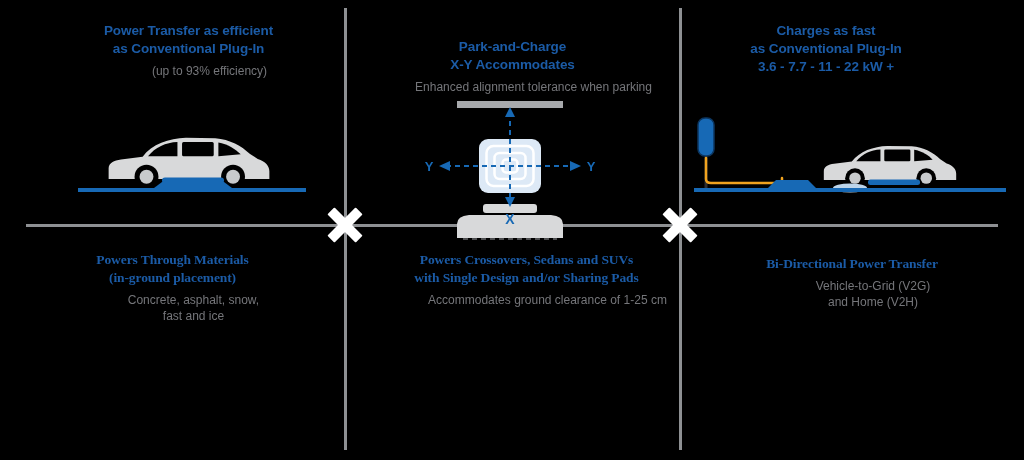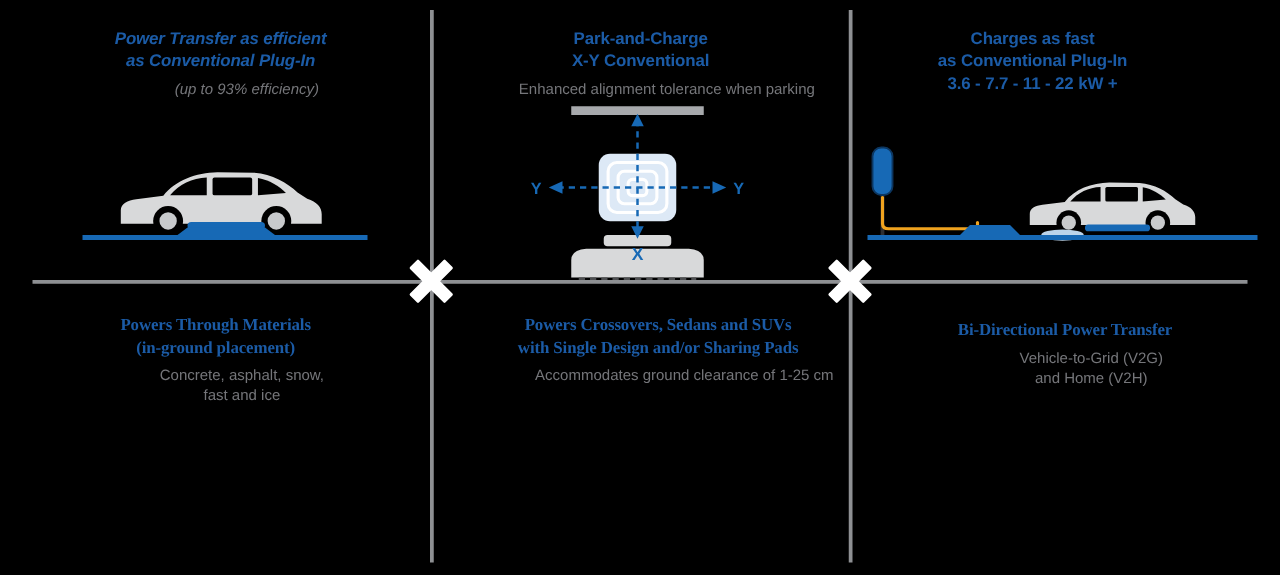--- a/index.html
+++ b/index.html
@@ -9,22 +9,22 @@
   #div-v1{left:344px;top:8px;width:3px;height:442px;}
   #div-v2{left:679px;top:8px;width:3px;height:442px;}
   #div-h{left:26px;top:224px;width:972px;height:3px;}
   .xmark{position:absolute;width:44px;height:44px;z-index:2;}
   .xmark span{position:absolute;left:2px;top:17px;width:40px;height:10px;background:#fff;border-radius:1px;}
   .xmark span:nth-child(1){transform:rotate(45deg);}
   .xmark span:nth-child(2){transform:rotate(-45deg);}
   #x1{left:323px;top:203px;}
   #x2{left:658px;top:203px;}
   .panel{position:absolute;text-align:center;z-index:3;}
-  #p1{left:4px;top:0;width:345px;height:225px;font-style:italic;}
-  #p2{left:345px;top:0;width:335px;height:225px;}
+  #p1{left:16px;top:0;width:345px;height:225px;}
+  #p2{left:345px;top:16px;width:335px;height:225px;}
   #p3{left:680px;top:0;width:292px;height:225px;}
   #p4{left:0;top:225px;width:345px;height:235px;}
   #p5{left:359px;top:225px;width:335px;height:235px;}
   #p6{left:680px;top:229px;width:344px;height:265px;}
   .title{margin-top:22px;color:#1b5ba6;font-weight:bold;font-size:13.5px;line-height:18px;letter-spacing:-0.1px;}
   .panel-bottom .title{margin-top:26px;font-family:Liberation Serif, serif;}
   .subtitle{margin-top:5px;color:#75767a;font-size:12px;line-height:16px;padding-left:42px;}
   .gfx{position:absolute;left:0;}
   svg text{font-family:"Liberation Sans",sans-serif;font-weight:bold;}
 </style>
@@ -75,21 +75,21 @@
       <use href="#car-side" x="88" y="52" width="170" height="62"></use>
       <rect x="146" y="101.5" width="62" height="6" rx="3" fill="#1769b5"></rect>
       <path d="M146,106 L208,106 L216,112 L138,112 Z" fill="#1769b5"></path>
       <rect x="62" y="112" width="228" height="4" fill="#1769b5"></rect>
     </svg>
   </div>
 
   <div class="panel" id="p2">
     <div class="title">
       <div>Park-and-Charge</div>
-      <div>X-Y Conventional</div>
+      <div>X-Y Accommodates</div>
     </div>
     <div class="subtitle">
       <div>Enhanced alignment tolerance when parking</div>
     </div>
     <svg class="gfx" style="top:80px" width="335" height="145">
       <rect x="112" y="5" width="106" height="7" fill="#a7a9ac"></rect>
       <g>
         <rect x="138" y="108" width="54" height="9" rx="3" fill="#d8d9da"></rect>
         <path d="M112,142 L112,128 Q112,120 124,119 L206,119 Q218,120 218,128 L218,142 Z" fill="#d8d9da"></path>
         <line x1="118" y1="143" x2="212" y2="143" stroke="#4d4e50" stroke-width="2" stroke-dasharray="5,4"></line>

